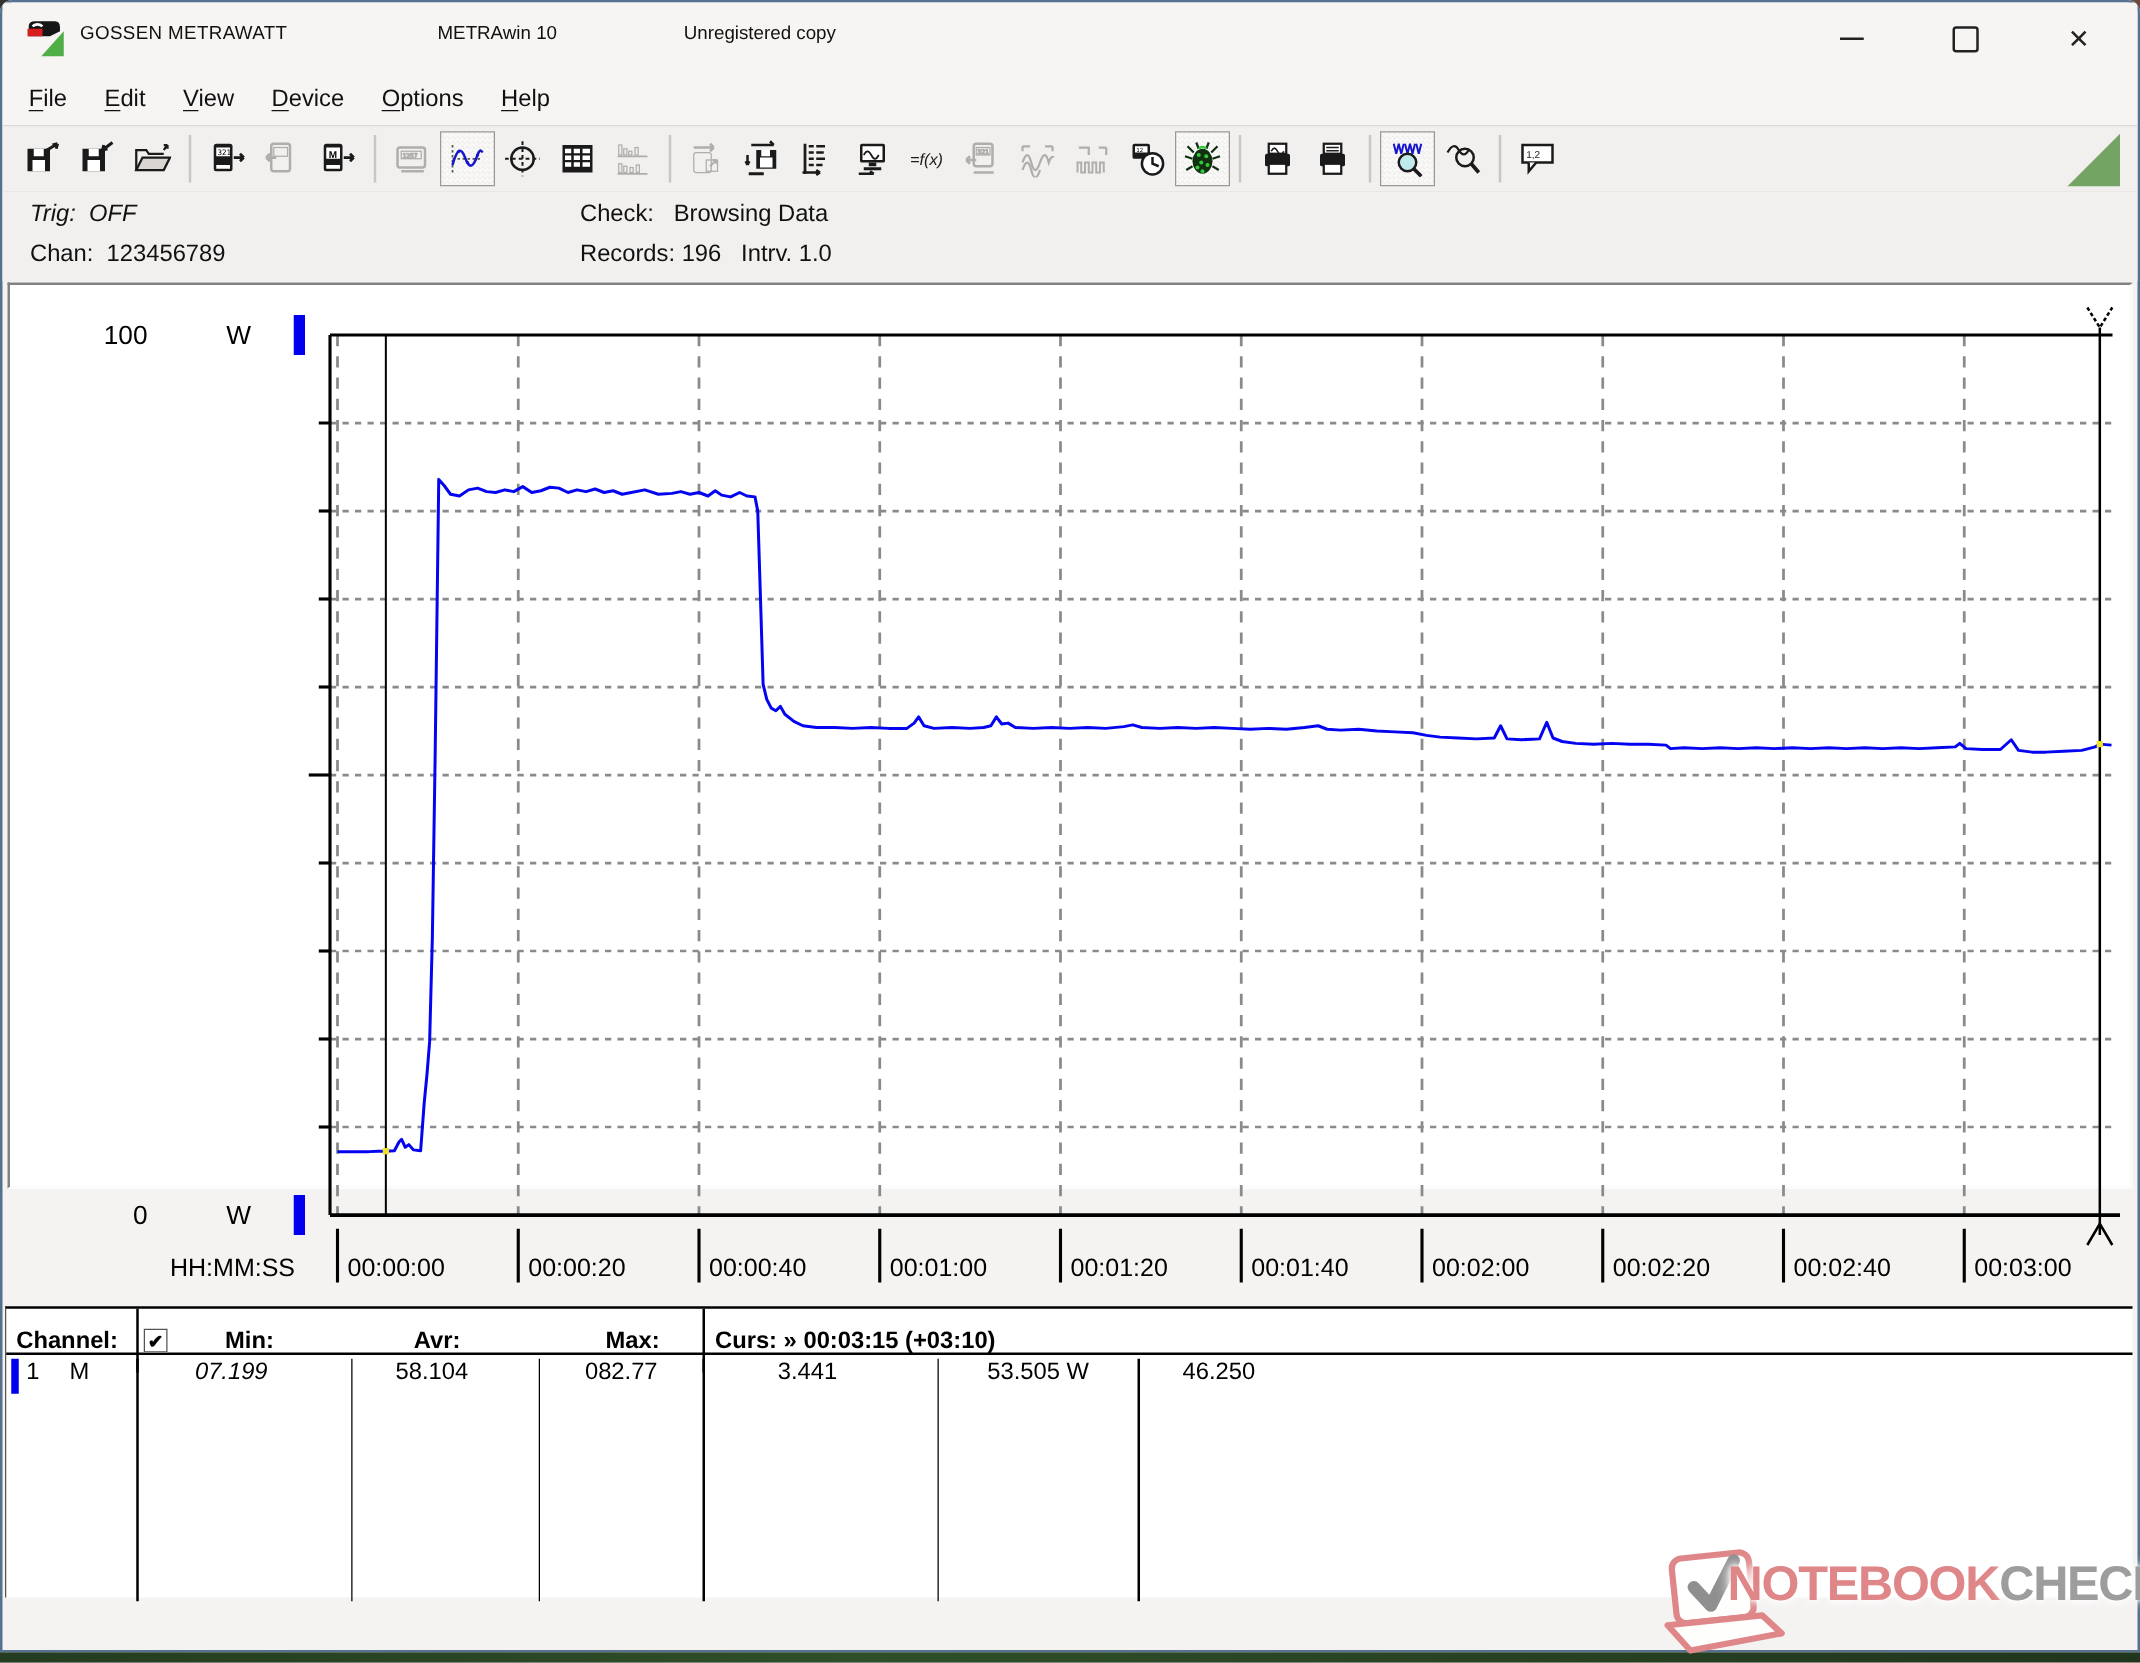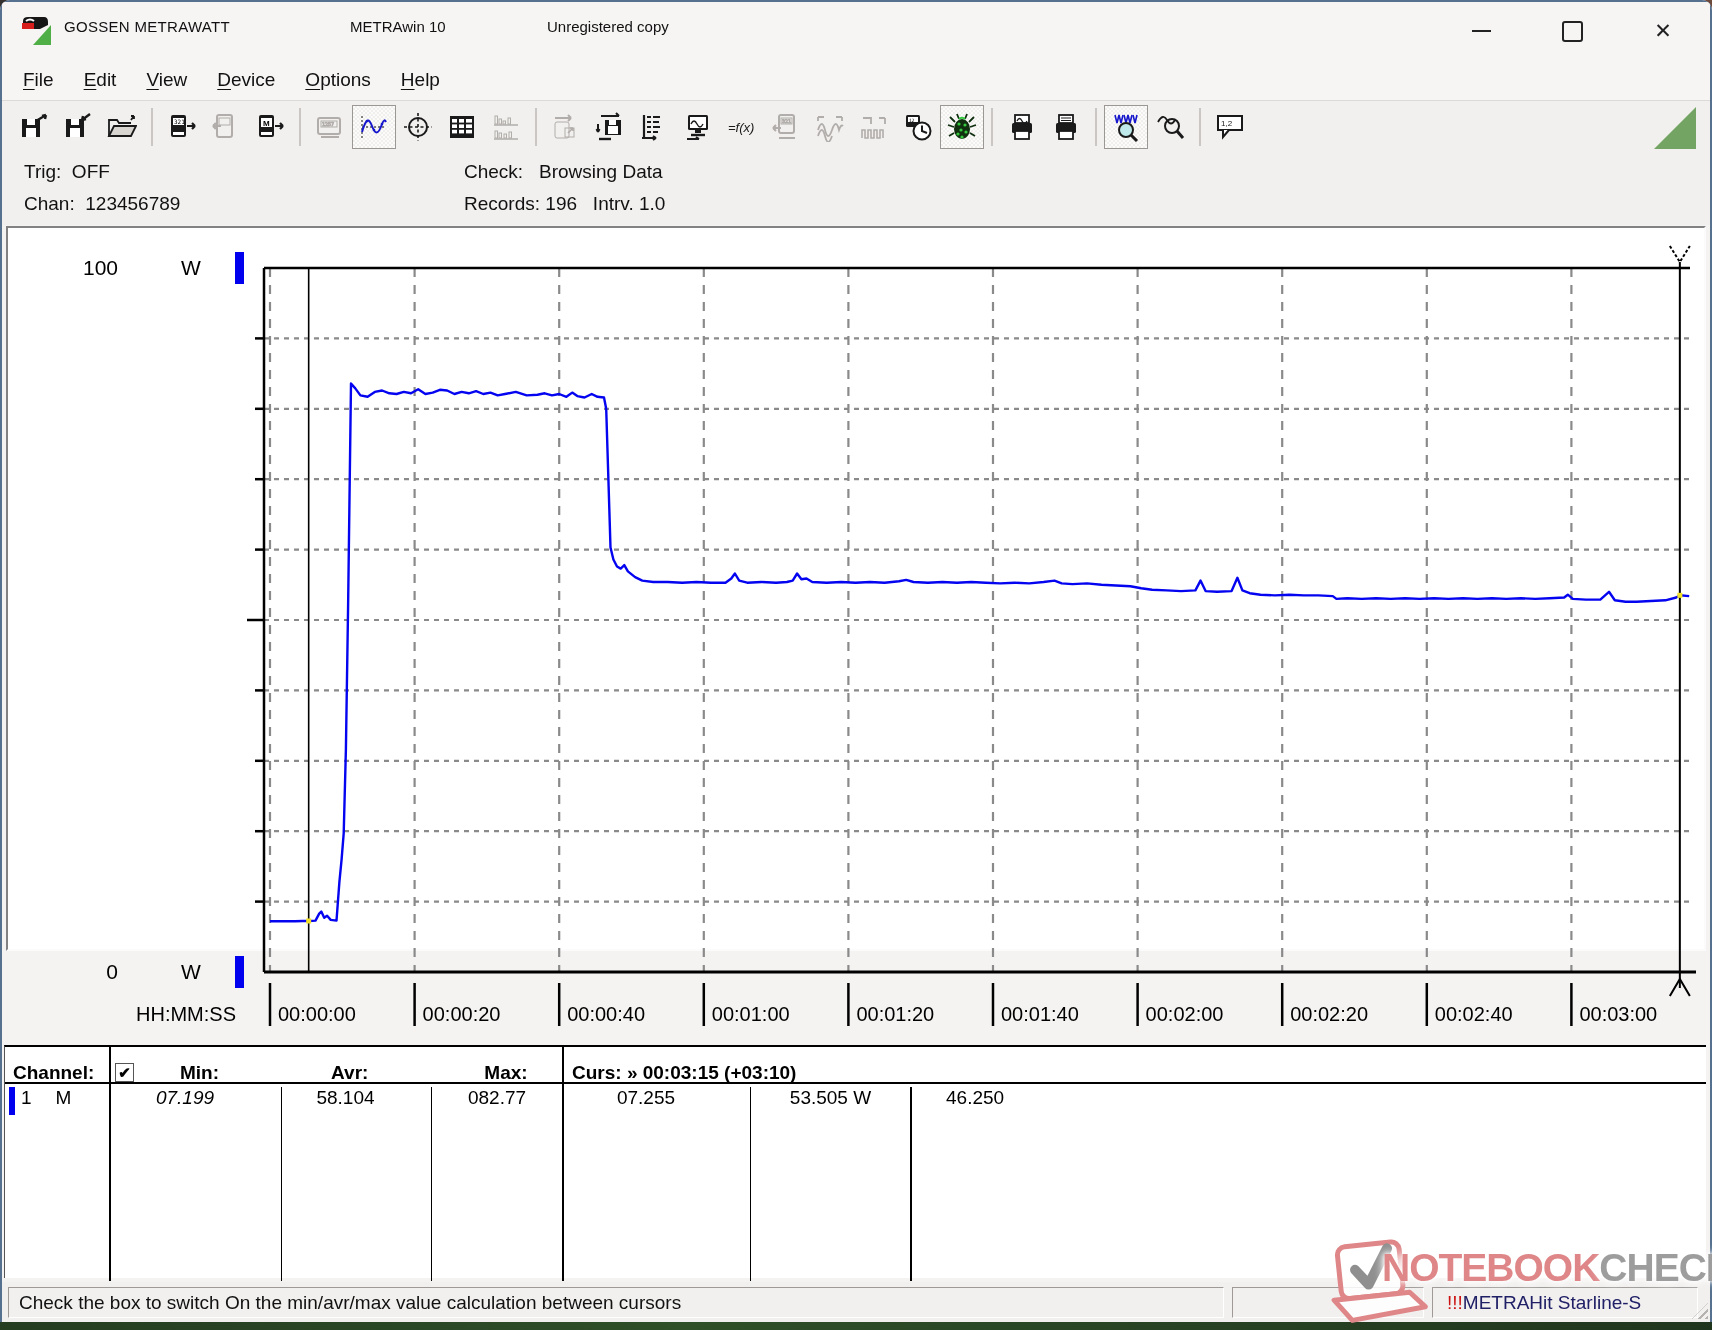--- a/index.html
+++ b/index.html
@@ -365,21 +365,21 @@
         <svg viewBox="0 0 30 30">
           <rect x="3" y="4" width="24" height="14" fill="#fff" stroke="#1a1a1a" stroke-width="2"></rect>
           <path d="M8 18 L8 25 L14 18" fill="#fff" stroke="#1a1a1a" stroke-width="2"></path>
           <text x="6" y="14" font-size="8" fill="#1a1a1a">1,2</text>
         </svg>
       </button>
       <div id="tb-corner"></div>
   </div>
 
   <div id="infobar">
-    <div class="info-abs" style="left:22px;top:8px;">
+    <div class="info-abs" style="left:22px;top:8px;font-style:italic;">
       <span>Trig:</span>&nbsp;&nbsp;<span>OFF</span>
     </div>
     <div class="info-abs" style="left:22px;top:40px;text-align:right;">
       <span>Chan:</span>&nbsp;&nbsp;<span>123456789</span>
     </div>
     <div class="info-abs" style="left:462px;top:8px;">
       <span>Check:</span>&nbsp;&nbsp;&nbsp;<span>Browsing Data</span>
     </div>
     <div class="info-abs" style="left:462px;top:40px;">
       <span>Records:</span>&nbsp;<span>196</span>&nbsp;&nbsp;&nbsp;<span>Intrv. 1.0</span>
@@ -476,40 +476,31 @@
       <div class="bcell fullcol bl2">
           <span style="margin-top:0;font-style:italic;">07.199</span>
         </div>
       <div class="bcell fullcol bl1">
           <span>58.104</span>
         </div>
       <div class="bcell fullcol bl1">
           <span>082.77</span>
         </div>
       <div class="bcell fullcol bl2">
-          <span>07.255</span>
+          <span>3.441</span>
         </div>
       <div class="bcell fullcol bl1">
           <span>53.505  W</span>
         </div>
       <div class="bcell fullcol bl2" style="justify-content:flex-start;padding-left:34px;">
           <span>46.250</span>
         </div>
     </div>
   </div>
 
-  <div id="statusbar">
-    <div class="sseg" id="sseg1">Check the box to switch On the min/avr/max value calculation between cursors</div>
-    <div class="sseg" id="sseg2"></div>
-    <div class="sseg" id="sseg3">
-      <span style="color:#cc1111;">!!!</span>
-      <span style="color:#202066;"> METRAHit Starline-S</span>
-    </div>
-    <div id="grip"></div>
-  </div>
 </div>
 
 <div id="nbc">
   <svg id="nbc-icon" width="110" height="86" viewBox="0 0 110 86">
     <g transform="rotate(-6 55 40)">
       <rect x="22" y="6" width="62" height="52" rx="8" fill="#ffffff" fill-opacity="0.85" stroke="#df8688" stroke-width="5"></rect>
       <path d="M14 58 L90 58 L104 74 L30 80 Z" fill="#ffffff" fill-opacity="0.85" stroke="#df8688" stroke-width="5" stroke-linejoin="round"></path>
       <path d="M38 30 L50 46 L72 12" fill="none" stroke="#8f8f8f" stroke-width="10" stroke-linecap="round" stroke-linejoin="round"></path>
     </g>
   </svg>

